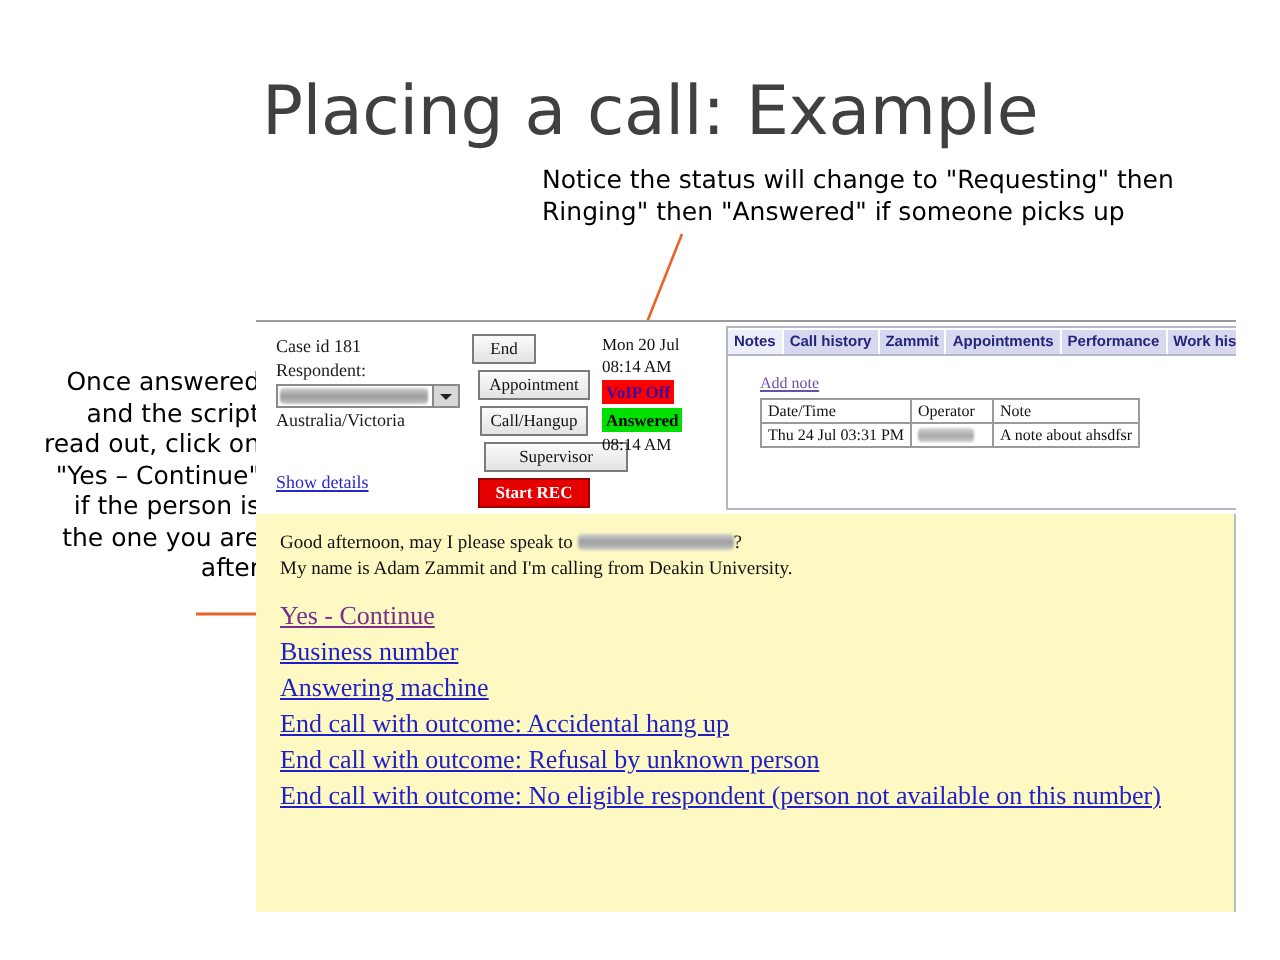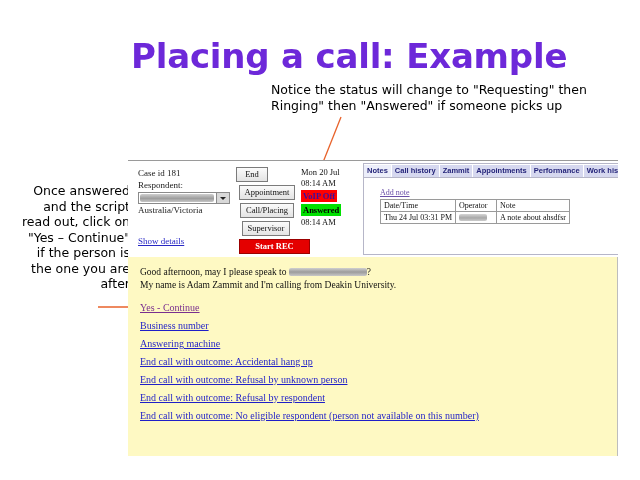--- a/index.html
+++ b/index.html
@@ -15,25 +15,24 @@
     font-family: "DejaVu Sans", sans-serif;
   }
 
   
   .slide-title {
     position: absolute;
     left: 131px;
     top: 36px;
     font-size: 34px;
     line-height: 40px;
-    color: #6d28d9;
+    color: #404040;
     font-family: "DejaVu Sans", sans-serif;
     white-space: nowrap;
     letter-spacing: -0.2px;
-    font-weight: bold;
   }
 
   .callout {
     position: absolute;
     color: #000000;
     font-size: 12.5px;
     line-height: 15.5px;
     font-family: "DejaVu Sans", sans-serif;
   }
   .callout-top {
@@ -154,23 +153,23 @@
     color: #111;
     padding: 1px 2px;
     box-sizing: border-box;
     white-space: nowrap;
     cursor: pointer;
     font-family: "Liberation Serif", serif;
   }
   .app-btn.b-end       { width: 32px; margin-left: 0px; }
   .app-btn.b-appt      { width: 56px; margin-left: 3px; }
   .app-btn.b-hangup    { width: 54px; margin-left: 4px; }
-  .app-btn.b-super     { width: 48px; margin-left: 6px; }
+  .app-btn.b-super     { width: 72px; margin-left: 6px; }
   .app-btn.b-rec {
-    width: 71px; margin-left: 3px;
+    width: 56px; margin-left: 3px;
     background: #e40000;
     border-color: #9b0000;
     color: #ffffff;
     font-weight: bold;
   }
 
   
   .status-col {
     position: absolute;
     left: 173px;
@@ -288,21 +287,21 @@
     width: 78px;
     height: 8px;
     vertical-align: -1px;
     background: linear-gradient(180deg,#d0d0d0,#9c9c9c 50%,#c8c8c8);
     border-radius: 2px;
     filter: blur(0.7px);
   }
   .link-list { margin-top: 11px; }
   .opt-link {
     display: block;
-    font-size: 10px;
+    font-size: 13px;
     line-height: 10px;
     margin-bottom: 8px;
     color: #1f1fc8;
     text-decoration: underline;
     white-space: nowrap;
     cursor: pointer;
     font-family: "Liberation Serif", serif;
     width: fit-content;
   }
   .opt-link.visited { color: #7a2f8f; }
@@ -337,21 +336,21 @@
         <span class="redact"></span>
         <span class="arrow"></span>
       </div>
       <div class="geo">Australia/Victoria</div>
       <a class="show-details">Show details</a>
     </div>
 
     <div class="btn-col">
       <div class="app-btn b-end">End</div>
       <div class="app-btn b-appt">Appointment</div>
-      <div class="app-btn b-hangup">Call/Placing</div>
+      <div class="app-btn b-hangup">Call/Hangup</div>
       <div class="app-btn b-super">Supervisor</div>
       <div class="app-btn b-rec">Start REC</div>
     </div>
 
     <div class="status-col">
       <div class="when">Mon 20 Jul</div>
       <div class="when">08:14 AM</div>
       <div class="badge voip">VoIP Off</div>
       <div class="badge answer">Answered</div>
       <div class="when">08:14 AM</div>
@@ -397,18 +396,17 @@
       <span>Good afternoon, may I please speak to </span><span class="redact-inline"></span><span>?</span>
     </div>
     <div class="script-line">My name is Adam Zammit and I'm calling from Deakin University.</div>
 
     <div class="link-list">
       <a class="opt-link visited">Yes - Continue</a>
       <a class="opt-link">Business number</a>
       <a class="opt-link">Answering machine</a>
       <a class="opt-link">End call with outcome: Accidental hang up</a>
       <a class="opt-link">End call with outcome: Refusal by unknown person</a>
-      <a class="opt-link">End call with outcome: Refusal by respondent</a>
       <a class="opt-link">End call with outcome: No eligible respondent (person not available on this number)</a>
     </div>
   </div>
 
 </div>
 
 </body></html>

